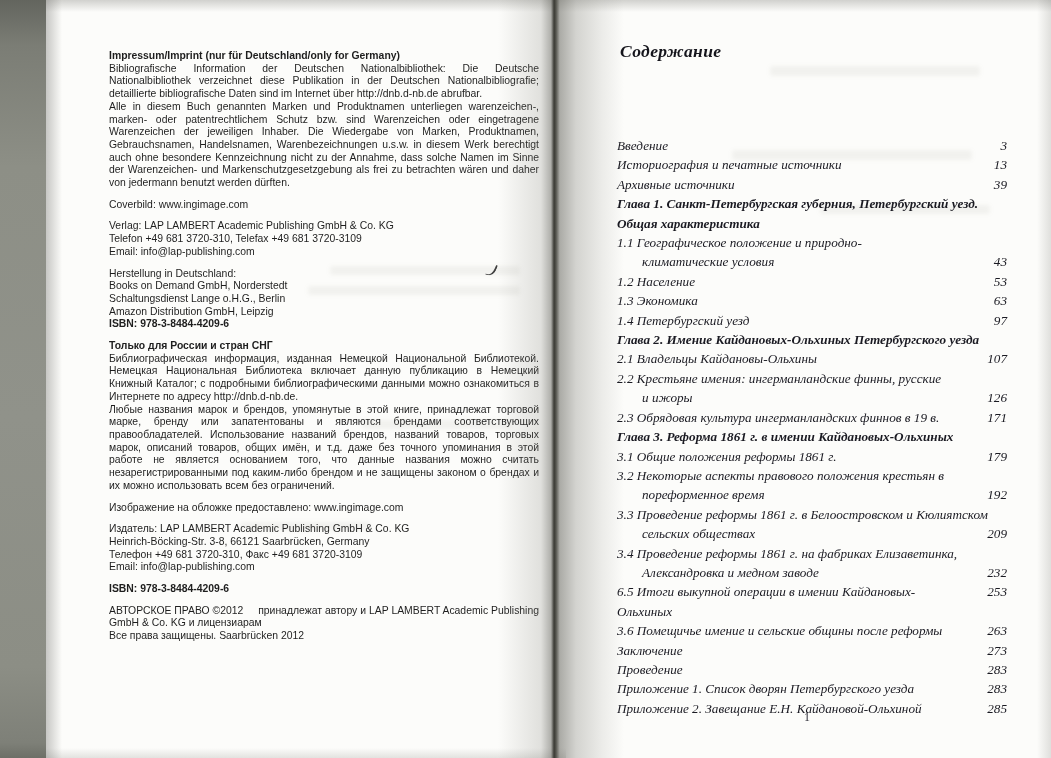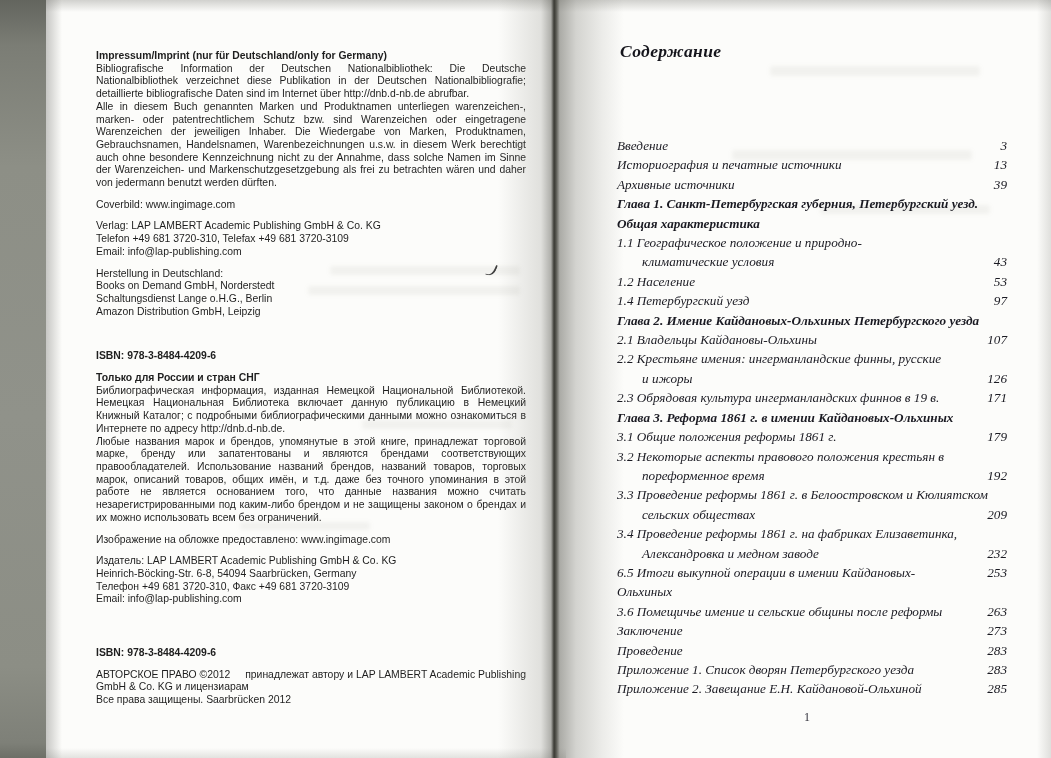--- a/index.html
+++ b/index.html
@@ -42,26 +42,26 @@
       #3a3a34 44.5%,
       #55554e 46%,
       rgba(112,112,105,0.58) 49%,
       rgba(145,145,138,0.38) 62%,
       rgba(158,158,151,0.18) 82%,
       rgba(158,158,151,0) 100%);
   }
 
   
   .imprint {
-    position:absolute; left:96px; top:50px; width:430px;
+    position:absolute; left:109px; top:50px; width:430px;
     font-size:10.4px; line-height:12.7px; color:#1e1e1e;
   }
   .imp-heading { font-weight:bold; }
   .imp-para    { text-align:justify; }
-  .imp-line.bold { font-weight:bold;margin-top:32px; }
+  .imp-line.bold { font-weight:bold; }
   .imp-gap { height:9px; }
 
   
   .toc-title {
     position:absolute; left:620px; top:41px;
     font-family:"Liberation Serif", serif;
     font-style:italic; font-weight:bold; font-size:17.5px;
     letter-spacing:0.4px; color:#15151c;
   }
   .toc-list {
@@ -118,21 +118,21 @@
         <div class="imp-line">Amazon Distribution GmbH, Leipzig</div>
         <div class="imp-line bold">ISBN: 978-3-8484-4209-6</div>
         <div class="imp-gap"></div>
         <div class="imp-heading">Только для России и стран СНГ</div>
         <div class="imp-para">Библиографическая информация, изданная Немецкой Национальной Библиотекой. Немецкая Национальная Библиотека включает данную публикацию в Немецкий Книжный Каталог; с подробными библиографическими данными можно ознакомиться в Интернете по адресу http://dnb.d-nb.de.</div>
         <div class="imp-para">Любые названия марок и брендов, упомянутые в этой книге, принадлежат торговой марке, бренду или запатентованы и являются брендами соответствующих правообладателей. Использование названий брендов, названий товаров, торговых марок, описаний товаров, общих имён, и т.д. даже без точного упоминания в этой работе не является основанием того, что данные названия можно считать незарегистрированными под каким-либо брендом и не защищены законом о брендах и их можно использовать всем без ограничений.</div>
         <div class="imp-gap"></div>
         <div class="imp-line">Изображение на обложке предоставлено: www.ingimage.com</div>
         <div class="imp-gap"></div>
         <div class="imp-line">Издатель: LAP LAMBERT Academic Publishing GmbH &amp; Co. KG</div>
-        <div class="imp-line">Heinrich-Böcking-Str. 6-8, 54094 Saarbrücken, Germany</div>
+        <div class="imp-line">Heinrich-Böcking-Str. 3-8, 66121 Saarbrücken, Germany</div>
         <div class="imp-line">Телефон +49 681 3720-310, Факс +49 681 3720-3109</div>
         <div class="imp-line">Email: info@lap-publishing.com</div>
         <div class="imp-gap"></div>
         <div class="imp-line bold">ISBN: 978-3-8484-4209-6</div>
         <div class="imp-gap"></div>
         <div class="imp-para">АВТОРСКОЕ ПРАВО ©2012&nbsp;&nbsp;&nbsp;&nbsp; принадлежат автору и LAP LAMBERT Academic Publishing GmbH &amp; Co. KG и лицензиарам</div>
         <div class="imp-line">Все права защищены. Saarbrücken 2012</div>
       </div>
   </div>
 
@@ -173,20 +173,24 @@
       </div>
       <div class="toc-line indent">
         <span class="toc-text">климатические условия</span>
         <span class="toc-num">43</span>
       </div>
       <div class="toc-line">
         <span class="toc-text">1.2 Население</span>
         <span class="toc-num">53</span>
       </div>
       <div class="toc-line">
+        <span class="toc-text">1.3 Экономика</span>
+        <span class="toc-num">63</span>
+      </div>
+      <div class="toc-line">
         <span class="toc-text">1.4 Петербургский уезд</span>
         <span class="toc-num">97</span>
       </div>
       <div class="toc-line bold">
         <span class="toc-text">Глава 2. Имение Кайдановых-Ольхиных Петербургского уезда</span>
       </div>
       <div class="toc-line">
         <span class="toc-text">2.1 Владельцы Кайдановы-Ольхины</span>
         <span class="toc-num">107</span>
       </div>

